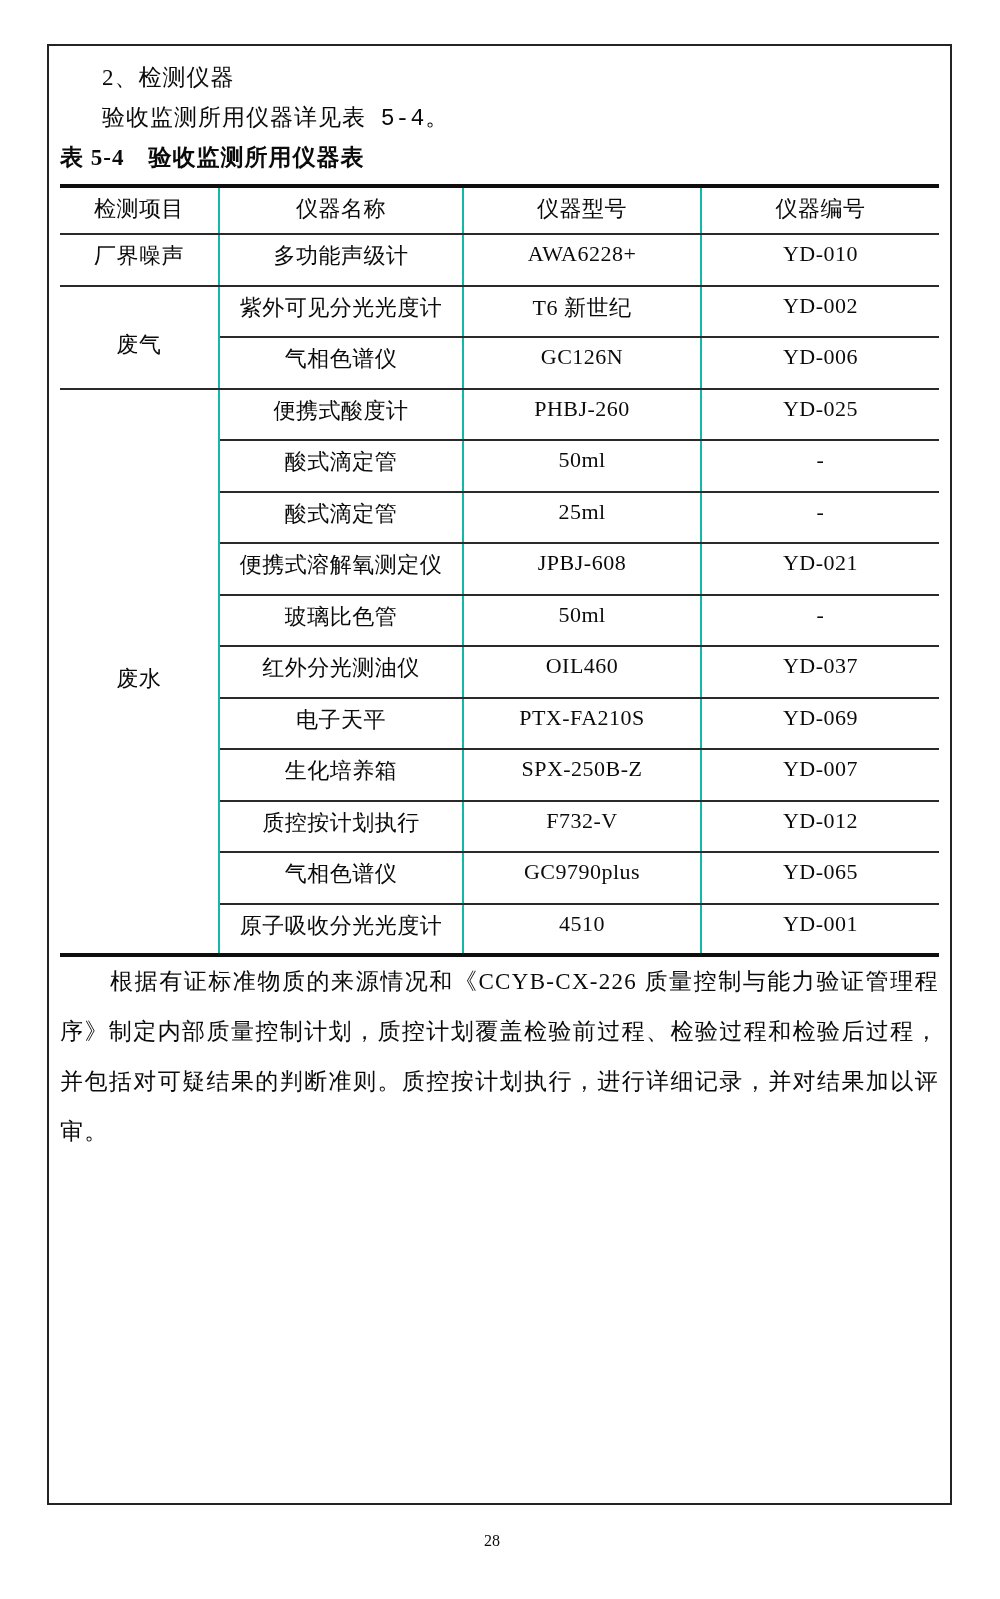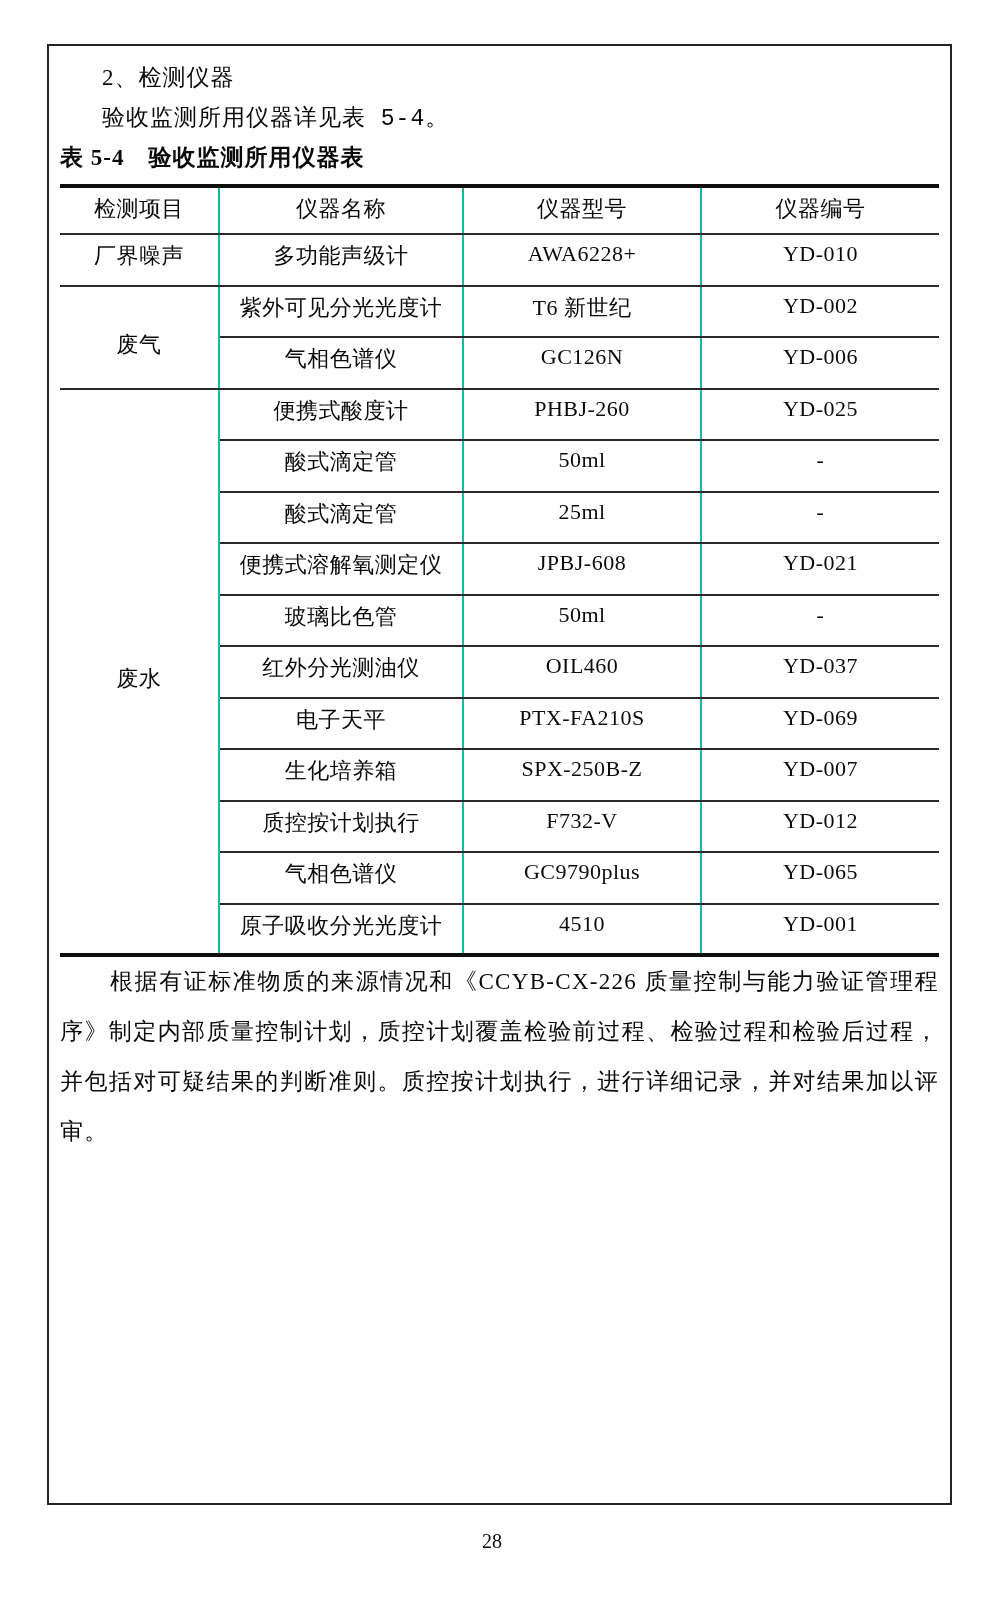--- a/index.html
+++ b/index.html
@@ -39,21 +39,21 @@
   table.inst thead tr { height:48px; }
   table.inst tbody tr { height:51.5px; }
   table.inst td.item-cell.mid { vertical-align:middle; padding-top:16px; }
   .sec-heading.second { margin-top:54px; height:50px; line-height:50px; }
   .para {
     font-size:23px; line-height:50px; text-align:justify;
     text-indent:50px; letter-spacing:1.3px;
   }
   .page-number {
     position:absolute; left:0; right:16px; top:1528px; height:26px;
-    text-align:center; font-size:20px; line-height:26px;
+    text-align:center; font-size:16px; line-height:26px;
   }
 </style>
 </head>
 <body>
 
 <div class="content-box">
 
   <div class="sec-heading">2、检测仪器</div>
 
   <div class="intro-line">验收监测所用仪器详见表 5-4。</div>

